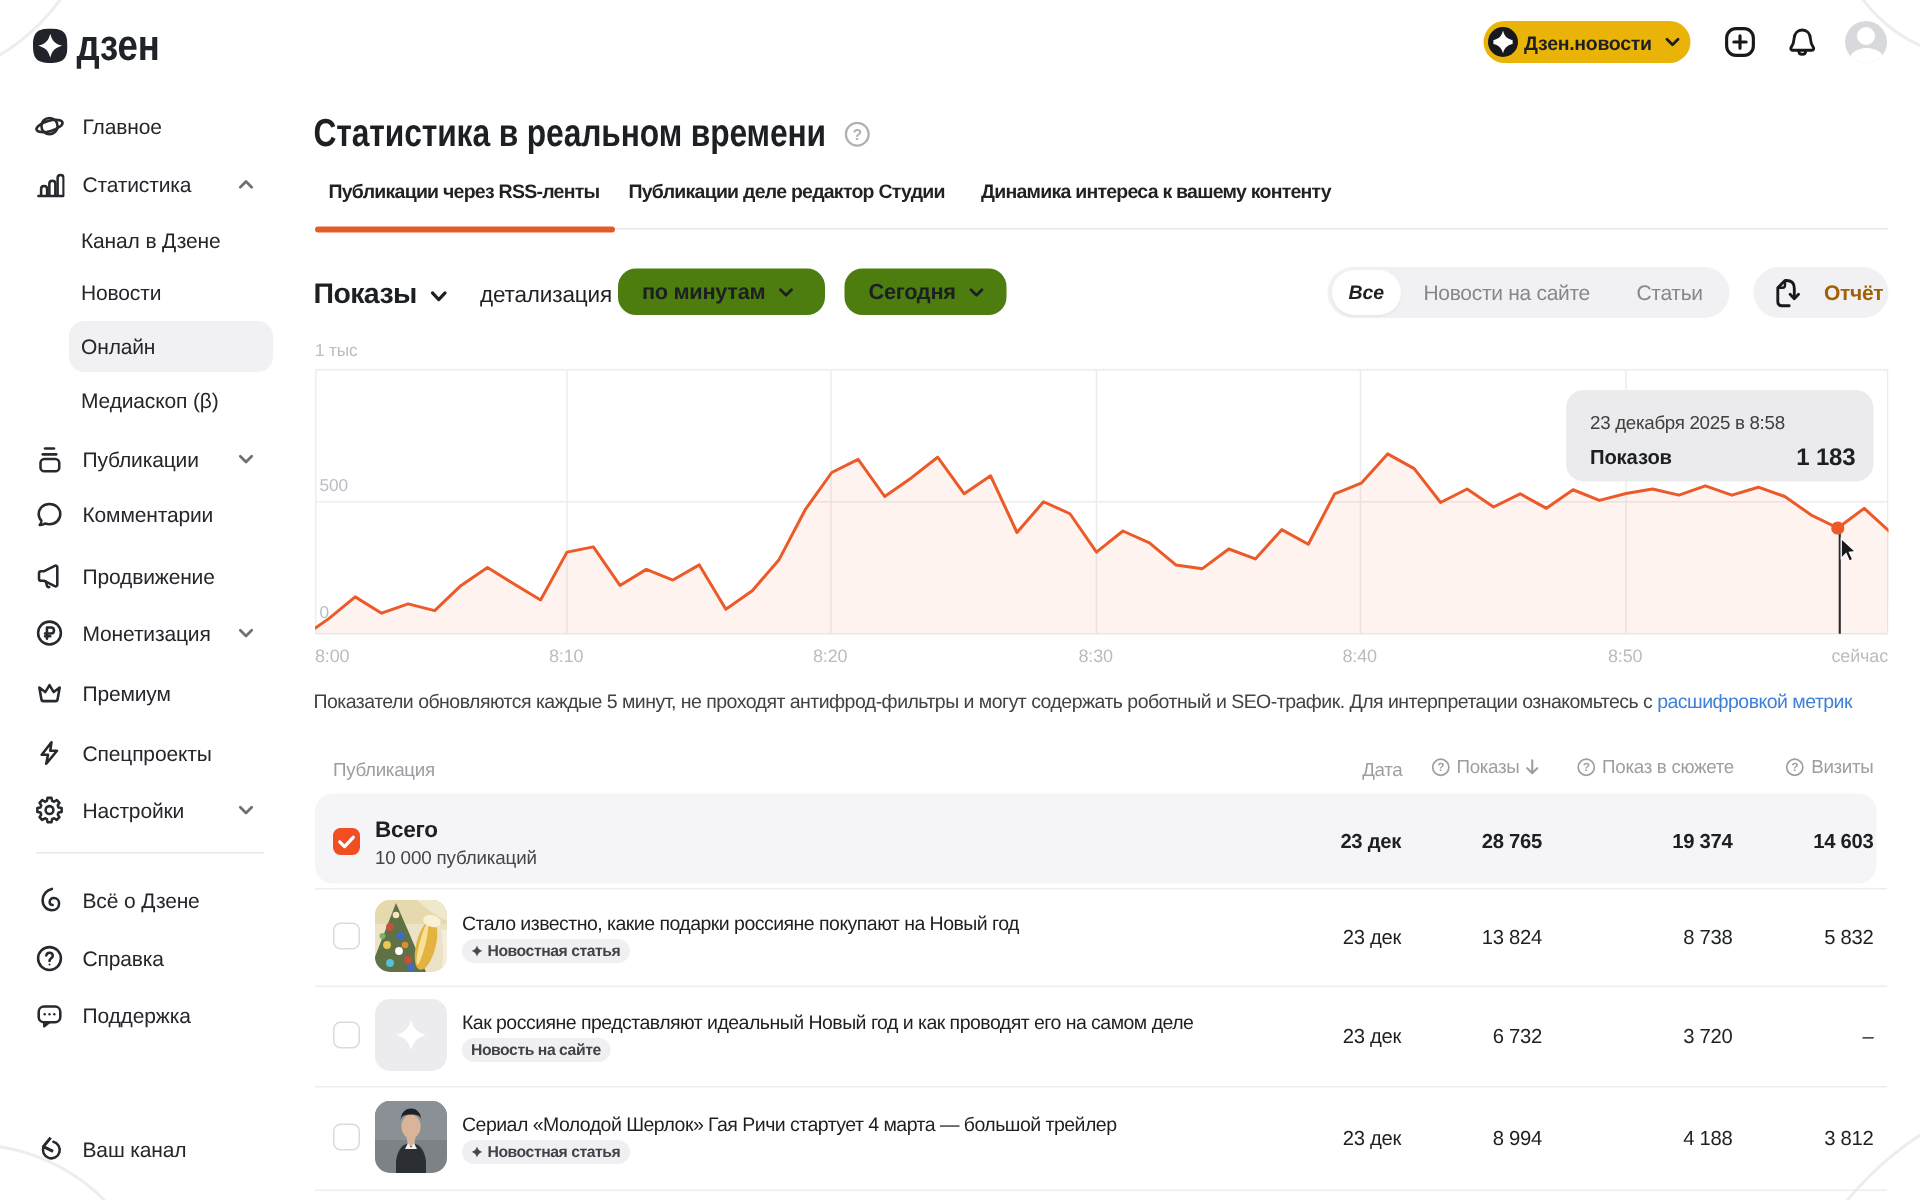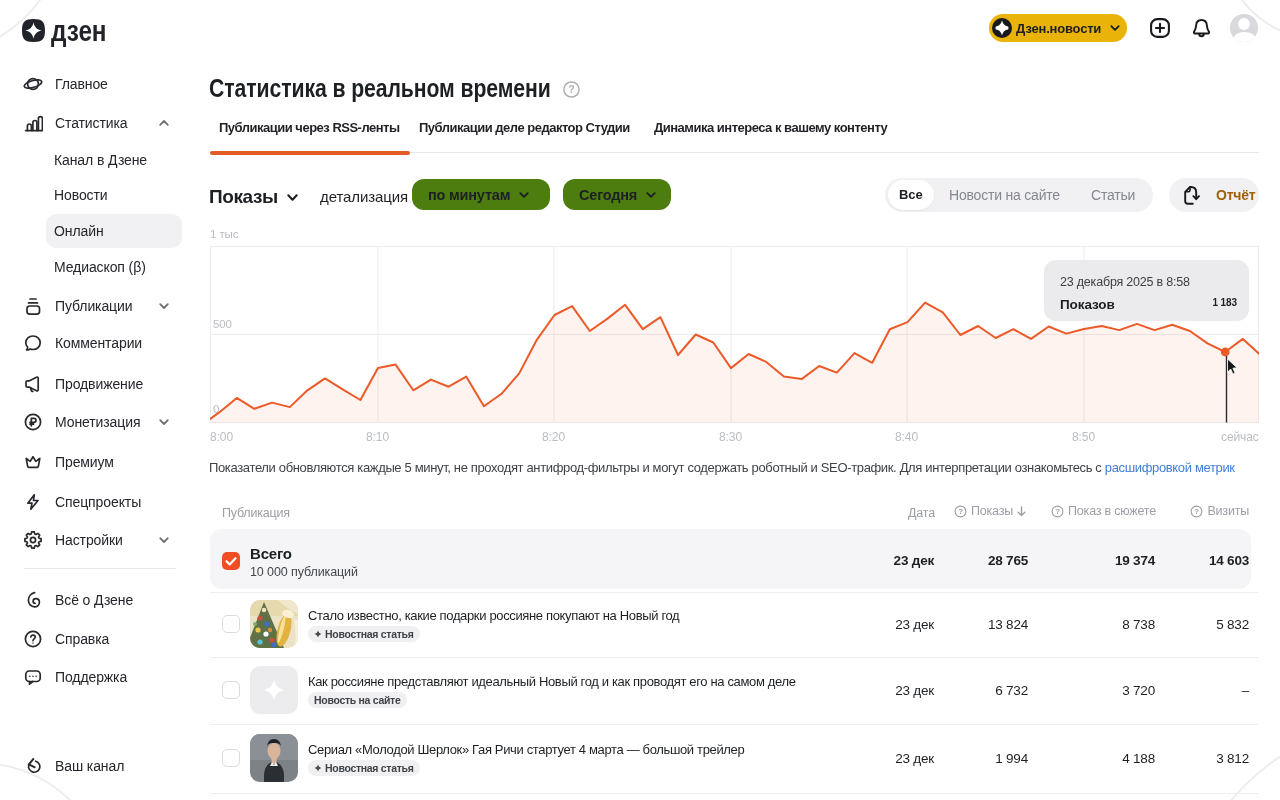--- a/index.html
+++ b/index.html
@@ -29,21 +29,21 @@
 #report { position:absolute; left:1169px; top:178px; width:90px; height:34px; background:#f1f1f3; border-radius:17px; }
 #report span { position:absolute; left:47px; top:8.5px; font-size:14px; font-weight:700; color:#a16207; letter-spacing:-0.2px; }
 #ylab1 { position:absolute; left:210px; top:228px; font-size:11.5px; color:#b9bcc1; }
 #ylab2 { position:absolute; left:213px; top:318px; font-size:11.5px; color:#b9bcc1; }
 #ylab3 { position:absolute; left:213px; top:403px; font-size:11.5px; color:#b9bcc1; }
 #chart { position:absolute; left:210px; top:246px; }
 .xlab { position:absolute; top:430px; font-size:12px; color:#b9bcc1; letter-spacing:-0.1px; }
 #tooltip { position:absolute; left:1044px; top:260px; width:205px; height:61px; background:rgba(234,234,237,0.97); border-radius:12px; }
 #tooltip .l1 { position:absolute; left:16px; top:15px; font-size:12.5px; color:#404040; letter-spacing:-0.2px; }
 #tooltip .l2 { position:absolute; left:16px; top:37px; font-size:13.5px; font-weight:700; color:#1d2023; }
-#tooltip .v { position:absolute; right:12px; top:37px; font-size:10px; font-weight:700; color:#1d2023; }
+#tooltip .v { position:absolute; right:12px; top:37px; font-size:16px; font-weight:700; color:#1d2023; }
 #caption { position:absolute; left:209px; top:460px; font-size:13px; color:#3f4246; letter-spacing:-0.35px; }
 #caption a { color:#3d7fd9; text-decoration:none; }
 .th { position:absolute; font-size:12.5px; color:#9b9ea3; display:flex; align-items:center; letter-spacing:-0.2px; }
 #band { position:absolute; left:210px; top:529px; width:1041px; height:60px; background:#f5f5f7; border-radius:12px; }
 .cb { position:absolute; left:222px; width:18px; height:18px; border-radius:5px; }
 .cb.empty { background:#fff; border:1.5px solid #dadbde; }
 .cb.full { background:#f14f23; }
 .rowdiv { position:absolute; left:210px; width:1048px; height:1px; background:#ededef; }
 .thumb { position:absolute; left:250px; width:48px; height:48px; border-radius:10px; overflow:hidden; }
 .rtitle { position:absolute; left:308px; font-size:13px; color:#1d2023; white-space:nowrap; letter-spacing:-0.35px; }
@@ -195,21 +195,21 @@
       <path d="M2.5 4.5 L6.5 8.5 L10.5 4.5" fill="none" stroke="#1d2023" stroke-width="2" stroke-linecap="round" stroke-linejoin="round"></path>
     </svg>
 </div>
 <div class="pill" style="left:563px; width:108px;">Сегодня
   <svg style="margin-left:8px;" width="12" height="12" viewBox="0 0 13 13">
       <path d="M2.5 4.5 L6.5 8.5 L10.5 4.5" fill="none" stroke="#1d2023" stroke-width="2" stroke-linecap="round" stroke-linejoin="round"></path>
     </svg>
 </div>
 <div id="seg">
   <div class="on"></div>
-  <span class="sl" style="left:14px;">Все</span>
+  <span class="sl" style="left:14px;font-style:italic;">Все</span>
   <span class="sg" style="left:64px;">Новости на сайте</span>
   <span class="sg" style="left:206px;">Статьи</span>
 </div>
 <div id="report">
   <svg class="abs" style="left:14px; top:6.5px;" width="17" height="21" viewBox="0 0 17 21">
       <path d="M7.8 2 H7 L2.2 6.8 V16 C2.2 17.8 3.2 18.8 5 18.8 H9.8" fill="none" stroke="#17191d" stroke-width="1.9" stroke-linecap="round" stroke-linejoin="round"></path>
       <path d="M7 2.6 V5.2 C7 6.2 6.4 6.8 5.4 6.8 H2.8" fill="none" stroke="#17191d" stroke-width="1.6" stroke-linecap="round"></path>
       <path d="M7.8 2 C11.4 2 13.2 3.8 13.2 7.2 V13.6" fill="none" stroke="#17191d" stroke-width="1.9" stroke-linecap="round"></path>
       <path d="M10.4 11.2 L13.2 14.2 L16 11.2" fill="none" stroke="#17191d" stroke-width="1.9" stroke-linecap="round" stroke-linejoin="round"></path>
     </svg>
@@ -323,19 +323,19 @@
       <path d="M21 24 H27 L26 30 H22 Z" fill="#d9b498"></path>
       <ellipse cx="24" cy="17" rx="6.5" ry="8" fill="#d9b498"></ellipse>
       <path d="M17 14 C17 8 20 5 24 5 C28 5 31 8 31 14 C31 10.5 29.5 9 24 9 C18.5 9 17 10.5 17 14 Z" fill="#1e2126"></path>
       <path d="M22 28 L24 31 L26 28 L28 32 H20 Z" fill="#f0f0f0"></path>
     </svg></div>
 <div class="rtitle" style="top:742px;">Сериал «Молодой Шерлок» Гая Ричи стартует 4 марта — большой трейлер</div>
 <div class="rtag" style="top:760px;"><svg width="8" height="8" viewBox="0 0 10 10" style="margin-right:3px;">
       <path d="M5 0.5 C5.7 3 6.9 4.2 9.5 5 C6.9 5.8 5.7 7 5 9.5 C4.3 7 3.1 5.8 0.5 5 C3.1 4.2 4.3 3 5 0.5 Z" fill="#45484d"></path>
     </svg>Новостная статья</div>
 <div class="num" style="right:346px; top:751px;">23 дек</div>
-<div class="num" style="right:252px; top:751px;">1 994</div>
+<div class="num" style="right:252px; top:751px;">8 994</div>
 <div class="num" style="right:125px; top:751px;">4 188</div>
 <div class="num" style="right:31px; top:751px;">3 812</div>
 <div class="rowdiv" style="top:592px;"></div>
 <div class="rowdiv" style="top:657px;"></div>
 <div class="rowdiv" style="top:724px;"></div>
 <div class="rowdiv" style="top:793px;"></div>
 
 </body></html>

